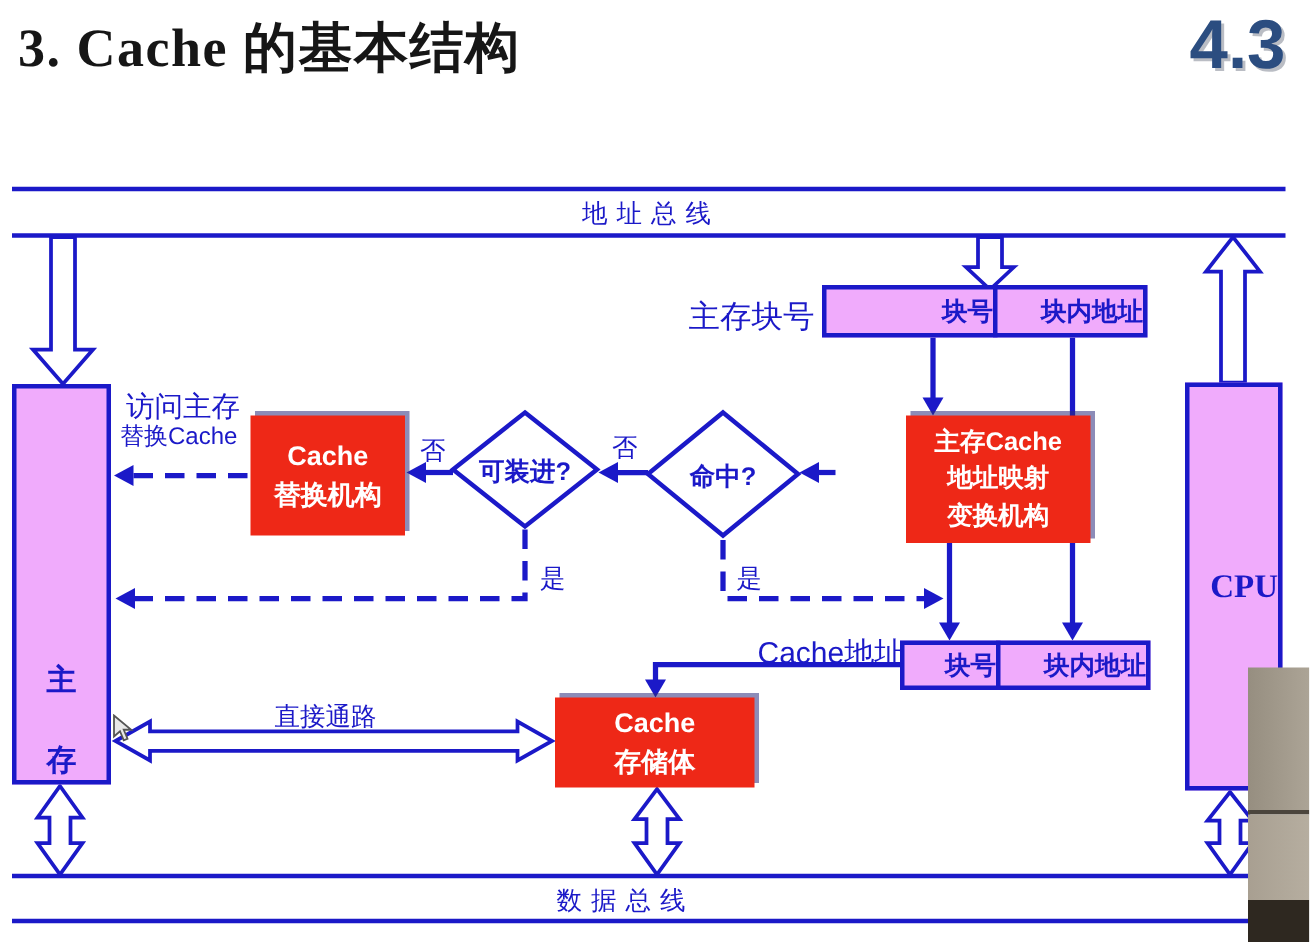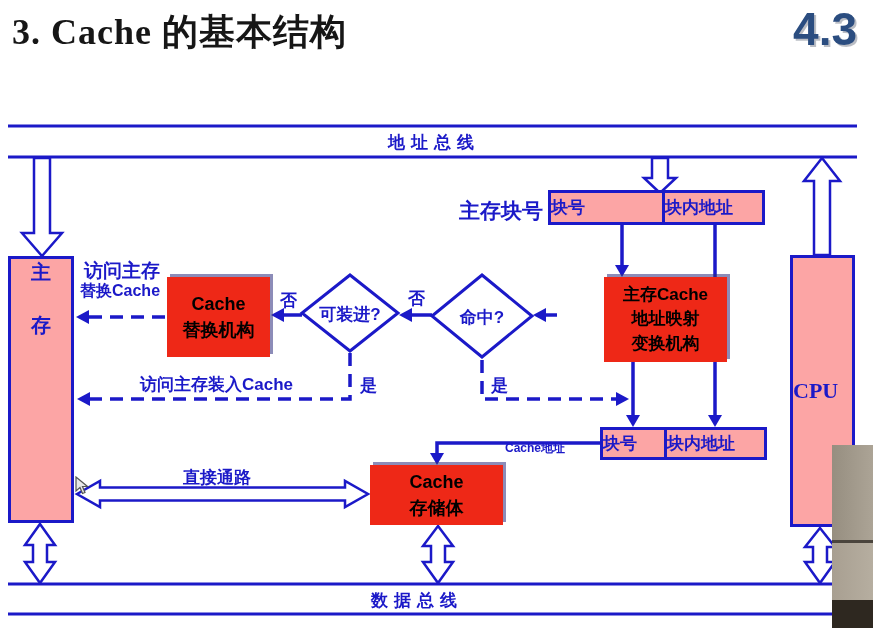--- a/index.html
+++ b/index.html
@@ -7,37 +7,37 @@
     --red:#ee2817;
     --ink:#161616;
     --section:#2b4d80;
   }
   html,body{margin:0;padding:0;background:#fff;}
   #stage{
     position:relative;width:873px;height:628px;background:#ffffff;
     overflow:hidden;font-family:"Liberation Sans",sans-serif;
   }
   #wire{position:absolute;left:0;top:0;z-index:1;}
-  .lbl{position:absolute;color:var(--blue);font-weight:bold;white-space:nowrap;z-index:3;}
+  .lbl{position:absolute;color:var(--blue);font-weight:normal;white-space:nowrap;z-index:3;}
   .title{
     position:absolute;left:12px;top:8px;font-family:"Liberation Serif",serif;
     font-size:36px;font-weight:600;color:var(--ink);letter-spacing:1px;z-index:3;
   }
   .section-num{
     position:absolute;right:16px;top:2px;font-size:46px;font-weight:bold;
     color:var(--section);text-shadow:2px 2px 0 rgba(25,35,60,.30);z-index:3;
   }
   .buslabel{font-size:17px;letter-spacing:6px;}
   .wbox{
-    position:absolute;background:#fca5a5;border:3px solid var(--blue);
-    display:flex;align-items:center;justify-content:flex-start;
+    position:absolute;background:#f0abfc;border:3px solid var(--blue);
+    display:flex;align-items:center;justify-content:flex-end;
     color:var(--blue);font-weight:bold;box-sizing:border-box;z-index:2;
   }
   .rbox{
-    position:absolute;background:var(--red);color:#000000;font-weight:bold;
+    position:absolute;background:var(--red);color:#ffffff;font-weight:bold;
     display:flex;flex-direction:column;align-items:center;justify-content:center;
     text-align:center;box-sizing:border-box;z-index:2;
     box-shadow:3px -3px 0 rgba(45,45,125,.55);
   }
   .rbox div{line-height:1.45;}
   .vtext{flex-direction:column;gap:26px;font-size:20px;}
   .diamond-lbl{position:absolute;color:var(--blue);font-weight:bold;font-size:17px;
     text-align:center;z-index:3;white-space:nowrap;}
   #overlay{position:absolute;left:832px;top:445px;width:41px;height:183px;z-index:5;}
   #overlay .seg1{height:95px;background:linear-gradient(90deg,#968e80,#aca496);}
@@ -122,21 +122,21 @@
   </div>
 
   <div class="lbl" style="left:459px;top:197px;font-size:21px;">主存块号</div>
   <div class="wbox" style="left:548px;top:190px;width:117px;height:35px;font-size:17px;">
     <span>块号</span>
   </div>
   <div class="wbox" style="left:662px;top:190px;width:103px;height:35px;font-size:17px;">
     <span>块内地址</span>
   </div>
 
-  <div class="lbl" style="left:505px;top:440px;font-size:12px;">Cache地址</div>
+  <div class="lbl" style="left:505px;top:422px;font-size:20px;">Cache地址</div>
   <div class="wbox" style="left:600px;top:427px;width:67px;height:33px;font-size:17px;">
     <span>块号</span>
   </div>
   <div class="wbox" style="left:664px;top:427px;width:103px;height:33px;font-size:17px;">
     <span>块内地址</span>
   </div>
 
   <div class="rbox" style="left:167px;top:277px;width:103px;height:80px;font-size:18px;">
     <div>Cache</div>
     <div>替换机构</div>
@@ -153,21 +153,20 @@
 
   <div class="diamond-lbl" style="left:308px;top:303px;width:84px;">可装进?</div>
   <div class="diamond-lbl" style="left:440px;top:306px;width:84px;">命中?</div>
 
   <div class="lbl" style="left:84px;top:258px;font-size:19px;">访问主存</div>
   <div class="lbl" style="left:80px;top:281px;font-size:16px;">替换Cache</div>
   <div class="lbl" style="left:280px;top:289px;font-size:17px;">否</div>
   <div class="lbl" style="left:408px;top:287px;font-size:17px;">否</div>
   <div class="lbl" style="left:360px;top:374px;font-size:17px;">是</div>
   <div class="lbl" style="left:491px;top:374px;font-size:17px;">是</div>
-  <div class="lbl" style="left:140px;top:373px;font-size:17px;">访问主存装入Cache</div>
   <div class="lbl" style="left:183px;top:466px;font-size:17px;">直接通路</div>
 
   <div id="overlay">
     <div class="seg1"></div>
     <div class="seg2"></div>
     <div class="seg3"></div>
     <div class="seg4"></div>
   </div>
 
   <svg id="cursor" width="15" height="20" viewBox="0 0 15 20">

